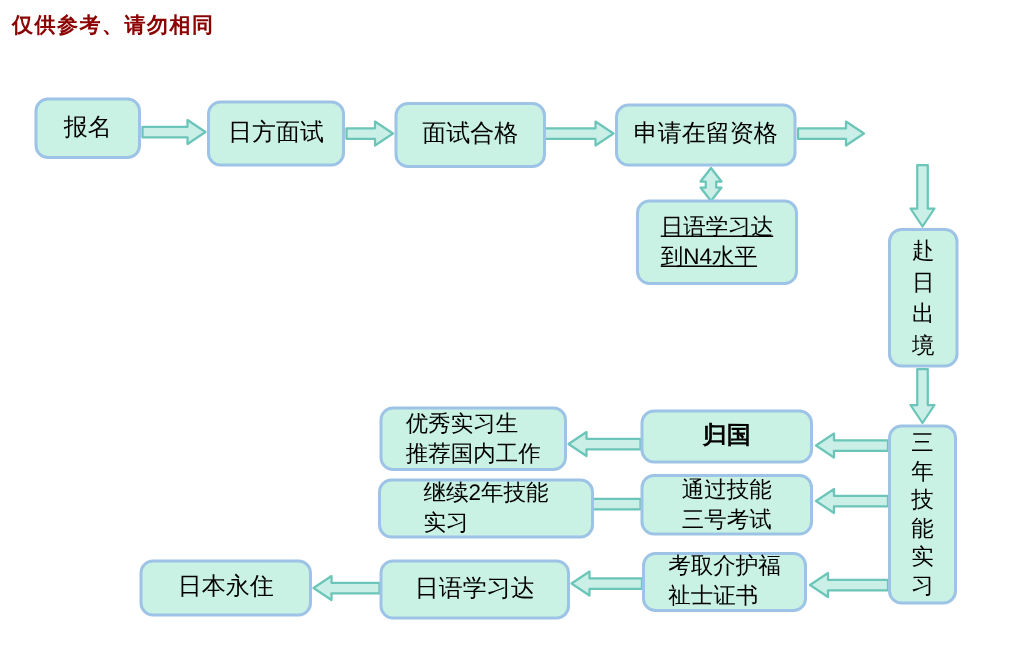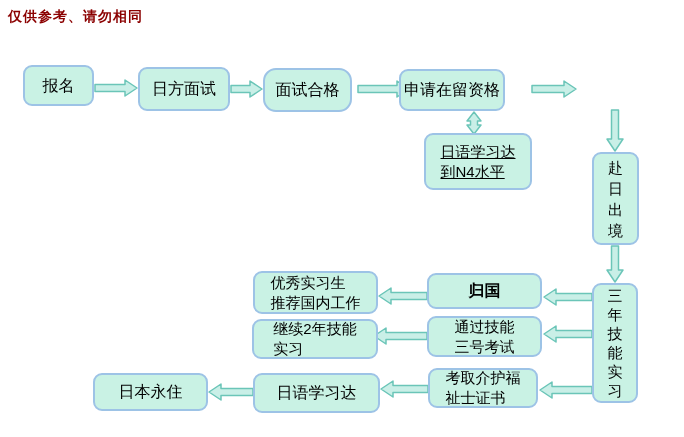--- a/index.html
+++ b/index.html
@@ -82,23 +82,23 @@
     <polygon points="427,332.5 386,332.5 386,328 374,336 386,344 386,339.5 427,339.5"></polygon>
     <polygon points="592,386.5 552,386.5 552,382 540,390 552,398 552,393.5 592,393.5"></polygon>
     <polygon points="428,385.5 393,385.5 393,381 381,389 393,397 393,392.5 428,392.5"></polygon>
     <polygon points="253,388.5 221,388.5 221,384 209,392 221,400 221,395.5 253,395.5"></polygon>
   </svg>
 
   <div class="node" style="left:23px;top:65px;width:71px;height:41px;">报名</div>
 
   <div class="node" style="left:138px;top:67px;width:92px;height:44px;">日方面试</div>
 
-  <div class="node" style="left:263px;top:68px;width:89px;height:44px;border-radius:13px;">面试合格</div>
+  <div class="node" style="left:263px;top:68px;width:101px;height:44px;">面试合格</div>
 
-  <div class="node" style="left:399px;top:69px;width:106px;height:42px;">申请在留资格</div>
+  <div class="node" style="left:410px;top:69px;width:121px;height:42px;">申请在留资格</div>
 
 
   <div class="node small" style="left:424px;top:133px;width:108px;height:57px;text-decoration:underline;">日语学习达
 到N4水平</div>
 
   <div class="node small" style="left:592px;top:152px;width:47px;height:93px;line-height:21px;">赴
 日
 出
 境</div>
 
@@ -110,21 +110,21 @@
 习</div>
 
   <div class="node" style="left:427px;top:273px;width:115px;height:36px;font-weight:bold;">归国</div>
 
   <div class="node small" style="left:253px;top:271px;width:125px;height:43px;">优秀实习生
 推荐国内工作</div>
 
   <div class="node small" style="left:427px;top:316px;width:115px;height:41px;">通过技能
 三号考试</div>
 
-  <div class="node small" style="left:252px;top:319px;width:126px;height:40px;">继续2年技能
+  <div class="node small" style="left:252px;top:319px;width:144px;height:40px;">继续2年技能
 实习</div>
 
   <div class="node small" style="left:428px;top:368px;width:110px;height:40px;">考取介护福
 祉士证书</div>
 
   <div class="node" style="left:253px;top:373px;width:127px;height:40px;">日语学习达</div>
 
   <div class="node" style="left:93px;top:373px;width:115px;height:38px;">日本永住</div>
 
 </div>

